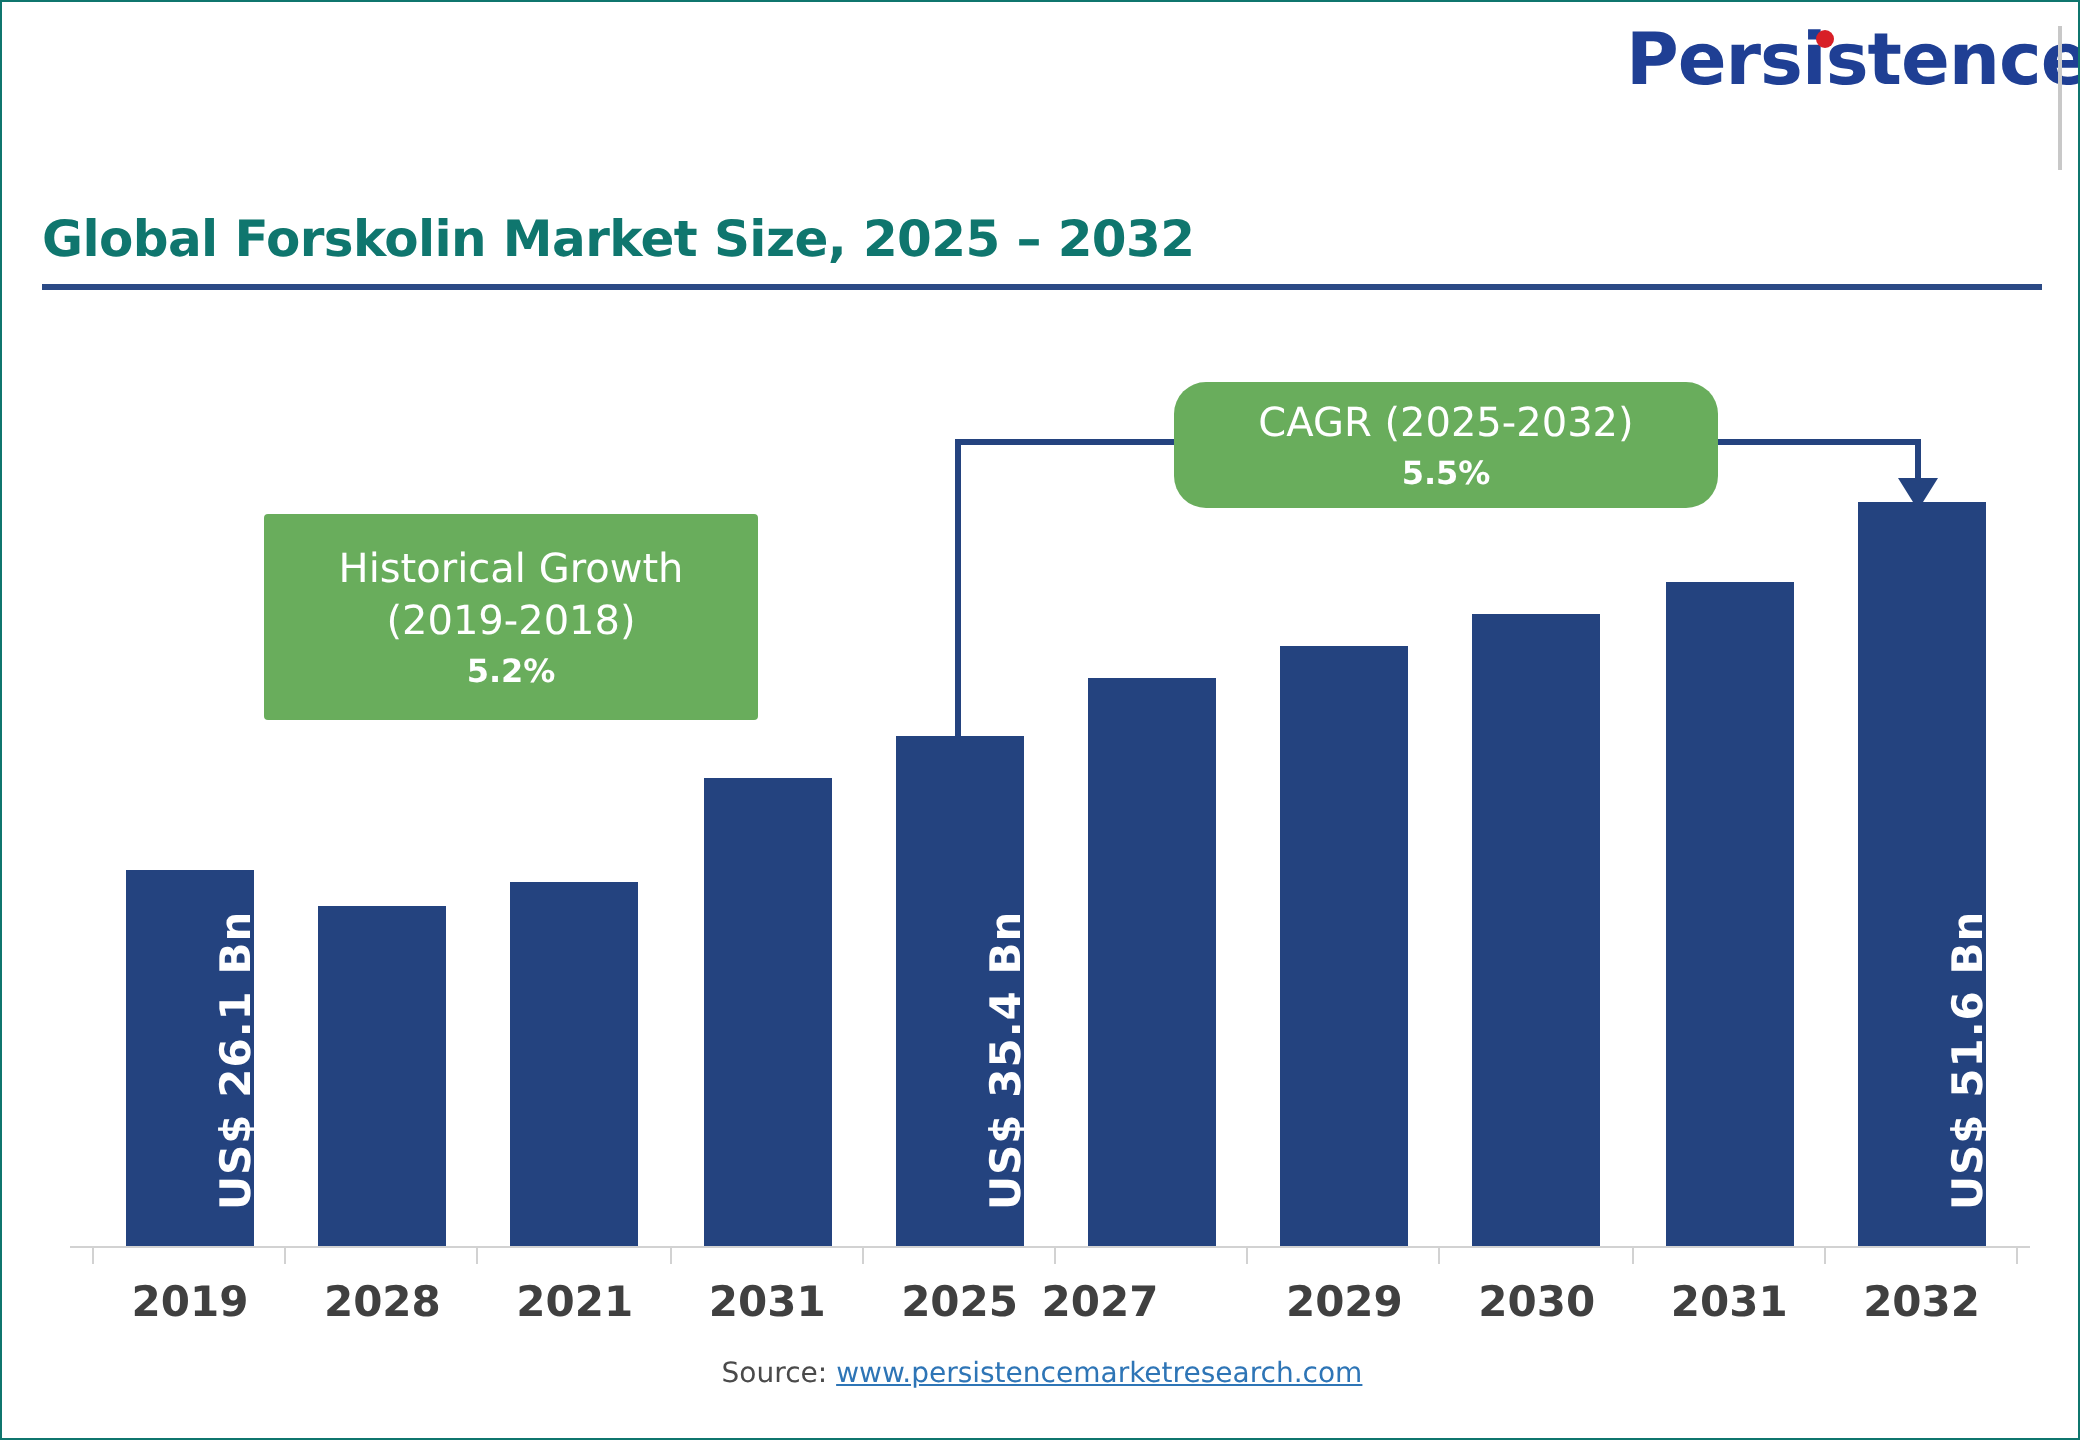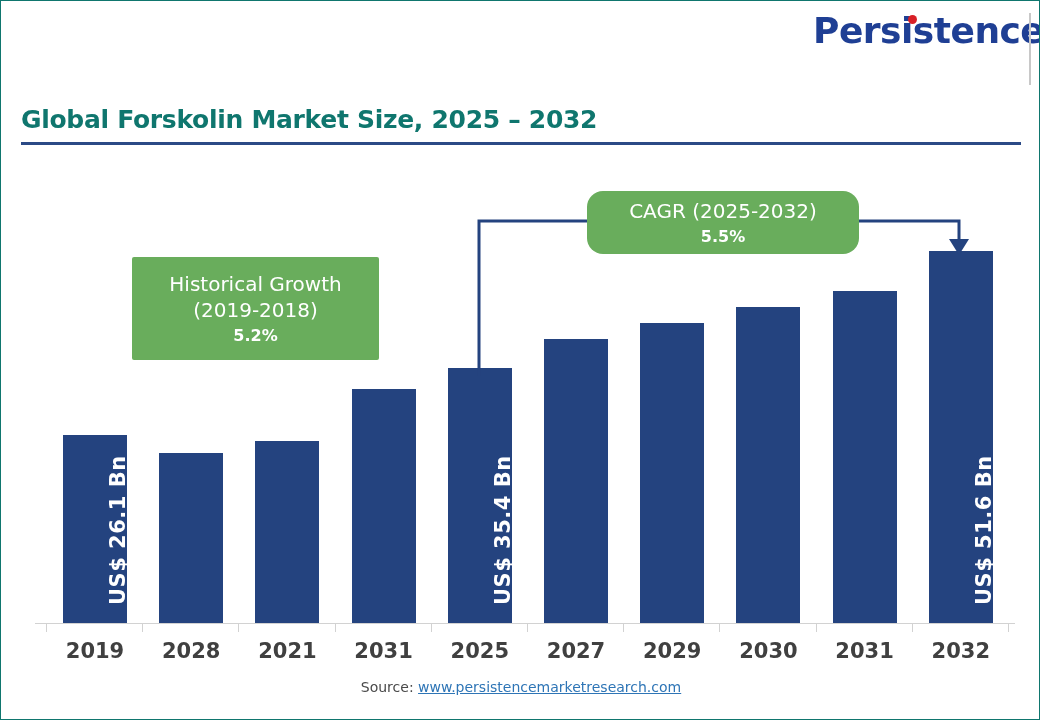--- a/index.html
+++ b/index.html
@@ -235,21 +235,21 @@
       <div class="cat-label" style="left: 236.4px; width: 100px;">2021</div>
       <div class="bar" style="left: 350.6px; top: 388.419px; width: 64px; height: 233.581px; background: rgb(36, 67, 127);"></div>
       <div class="axis-tick" style="left: 334px;"></div>
       <div class="cat-label" style="left: 332.6px; width: 100px;">2031</div>
       <div class="bar" style="left: 446.8px; top: 366.791px; width: 64px; height: 255.209px; background: rgb(36, 67, 127);"></div>
       <div class="bar-label" style="left: 489.8px; top: 604px;">US$ 35.4 Bn</div>
       <div class="axis-tick" style="left: 430px;"></div>
       <div class="cat-label" style="left: 428.8px; width: 100px;">2025</div>
       <div class="bar" style="left: 543px; top: 337.953px; width: 64px; height: 284.047px; background: rgb(36, 67, 127);"></div>
       <div class="axis-tick" style="left: 526px;"></div>
-      <div class="cat-label" style="left: 525px; width: 100px;">2027</div>
+      <div class="cat-label" style="left: 499px; width: 100px;">2027</div>
       <div class="bar" style="left: 639.2px; top: 322.093px; width: 64px; height: 299.907px; background: rgb(36, 67, 127);"></div>
       <div class="axis-tick" style="left: 622px;"></div>
       <div class="cat-label" style="left: 621.2px; width: 100px;">2029</div>
       <div class="bar" style="left: 735.4px; top: 305.512px; width: 64px; height: 316.488px; background: rgb(36, 67, 127);"></div>
       <div class="axis-tick" style="left: 718px;"></div>
       <div class="cat-label" style="left: 717.4px; width: 100px;">2030</div>
       <div class="bar" style="left: 831.6px; top: 290.372px; width: 64px; height: 331.628px; background: rgb(36, 67, 127);"></div>
       <div class="axis-tick" style="left: 815px;"></div>
       <div class="cat-label" style="left: 813.6px; width: 100px;">2031</div>
       <div class="bar" style="left: 927.8px; top: 250px; width: 64px; height: 372px; background: rgb(36, 67, 127);"></div>

